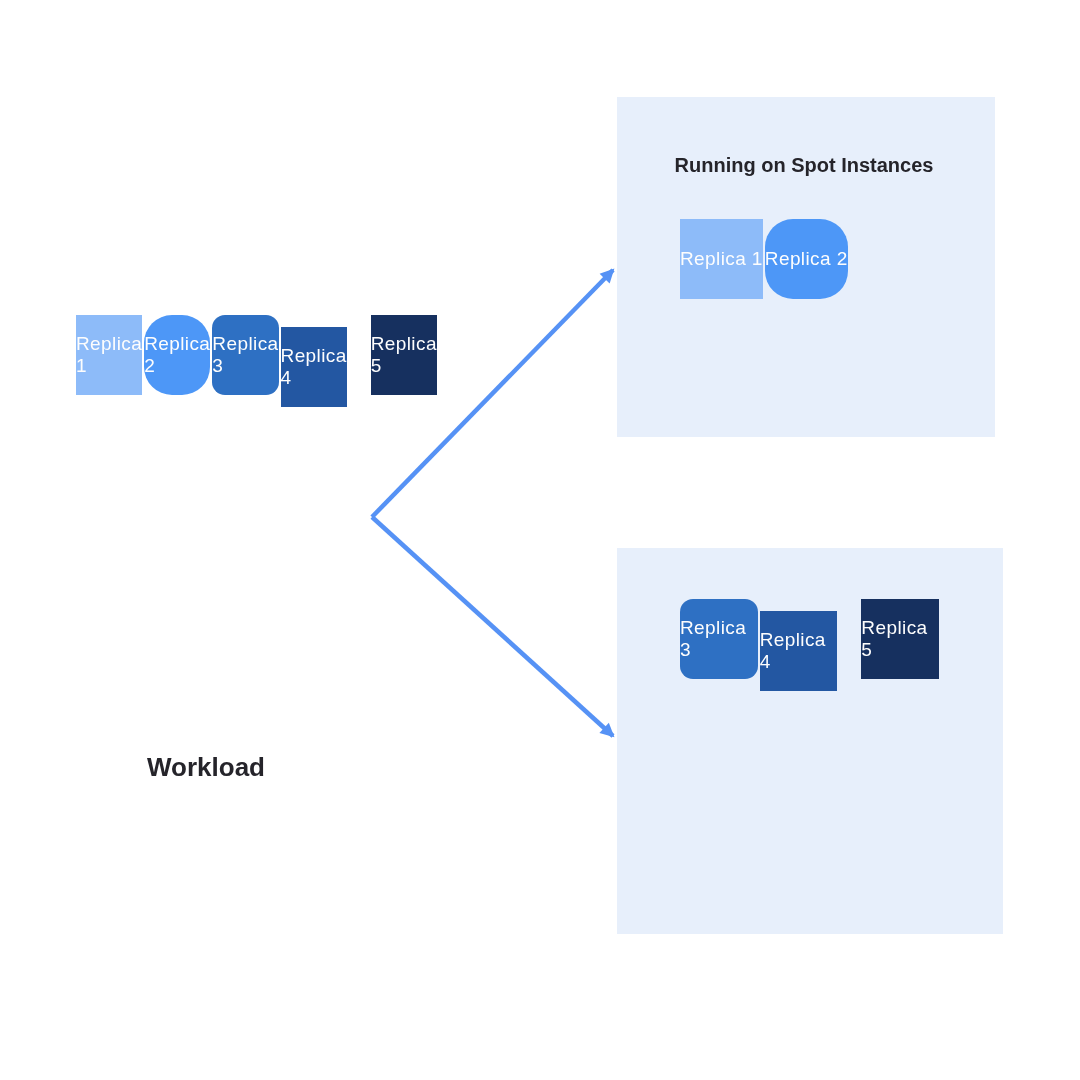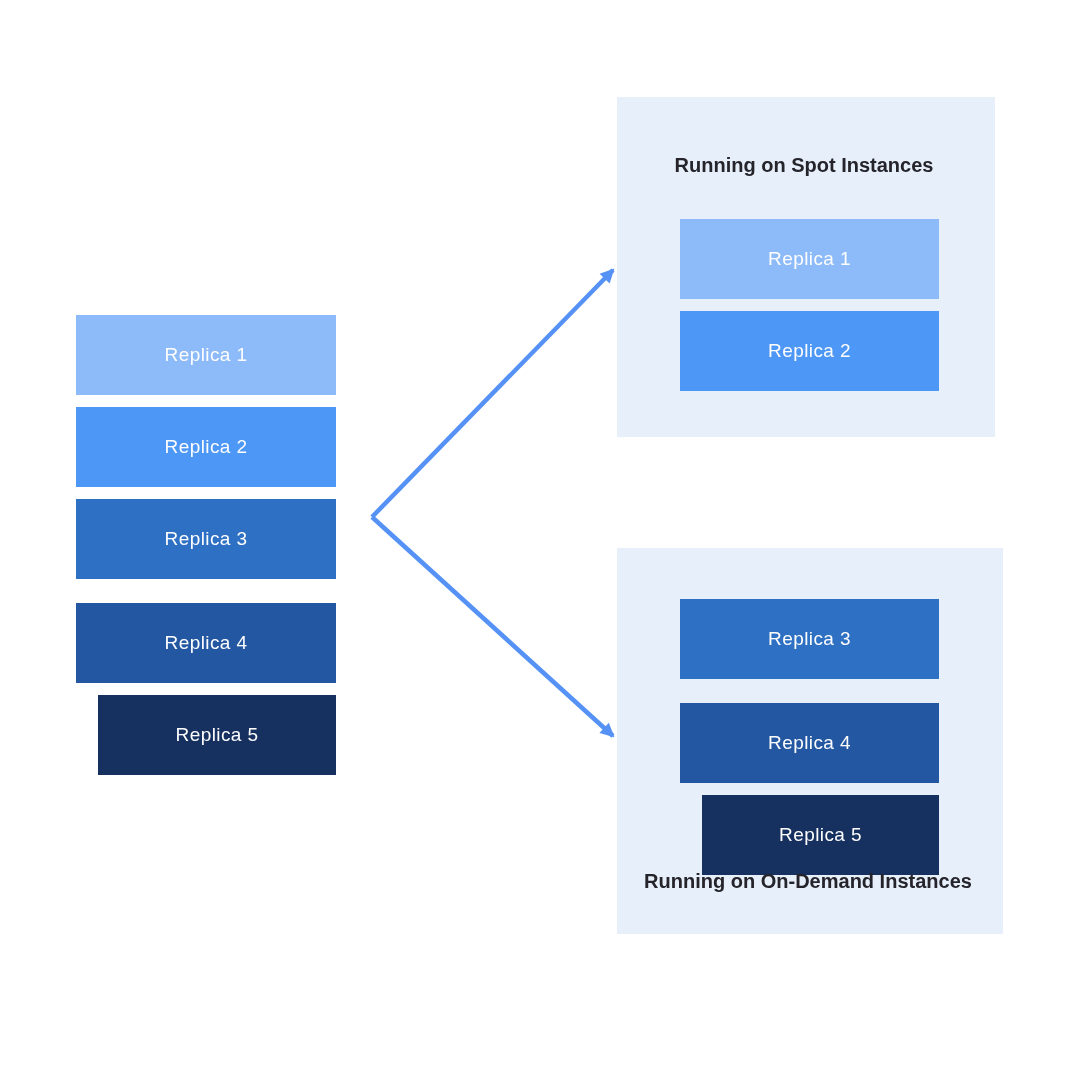--- a/index.html
+++ b/index.html
@@ -8,34 +8,34 @@
     width:1080px;height:1080px;
     background:#ffffff;
     overflow:hidden;
     font-family:"Liberation Sans", sans-serif;
   }
   .arrows{position:absolute;left:0;top:0;width:1080px;height:1080px;pointer-events:none;}
   .arrows line{stroke:var(--arrow);stroke-width:4.5;}
   .arrowhead{fill:var(--arrow);}
 
   .stack{
-    display:flex;flex-direction:column;gap:12px;
+    display:flex;flex-direction:row;gap:2px;
     position:absolute;
   }
   .replica{
     height:80px;
     display:flex;align-items:center;justify-content:center;
     color:var(--replica_text);
     font-size:19px;
     font-weight:400;
     letter-spacing:0.4px;
   }
   .r1{background:var(--replica1);}
-  .r2{background:var(--replica2);}
-  .r3{background:var(--replica3);}
+  .r2{background:var(--replica2);border-radius:28px;}
+  .r3{background:var(--replica3);border-radius:13px;}
   .r4{background:var(--replica4);margin-top:12px;}
   .r5{background:var(--replica5);margin-left:22px;}
 
   .workload-stack{left:76px;top:315px;width:260px;}
   .workload-label{
     position:absolute;left:76px;top:752px;width:260px;
     text-align:center;
     font-size:26px;font-weight:700;
     color:var(--heading_text);
   }
@@ -73,31 +73,31 @@
     <line x1="372" y1="517" x2="613" y2="736" marker-end="url(#ah)"></line>
   </svg>
 
   <div class="stack workload-stack">
     <div class="replica r1">Replica 1</div>
     <div class="replica r2">Replica 2</div>
     <div class="replica r3">Replica 3</div>
     <div class="replica r4">Replica 4</div>
     <div class="replica r5">Replica 5</div>
   </div>
+  <div class="workload-label">Workload</div>
 
   <div class="panel panel-spot">
     <div class="panel-title">Running on Spot Instances</div>
     <div class="stack panel-stack">
       <div class="replica r1">Replica 1</div>
       <div class="replica r2">Replica 2</div>
     </div>
   </div>
 
   <div class="panel panel-ondemand">
     <div class="stack panel-stack">
       <div class="replica r3">Replica 3</div>
       <div class="replica r4">Replica 4</div>
       <div class="replica r5">Replica 5</div>
     </div>
-    <div class="panel-title">Running on On-Demand Instances</div>
   </div>
 
 </div>
 
 </body></html>

